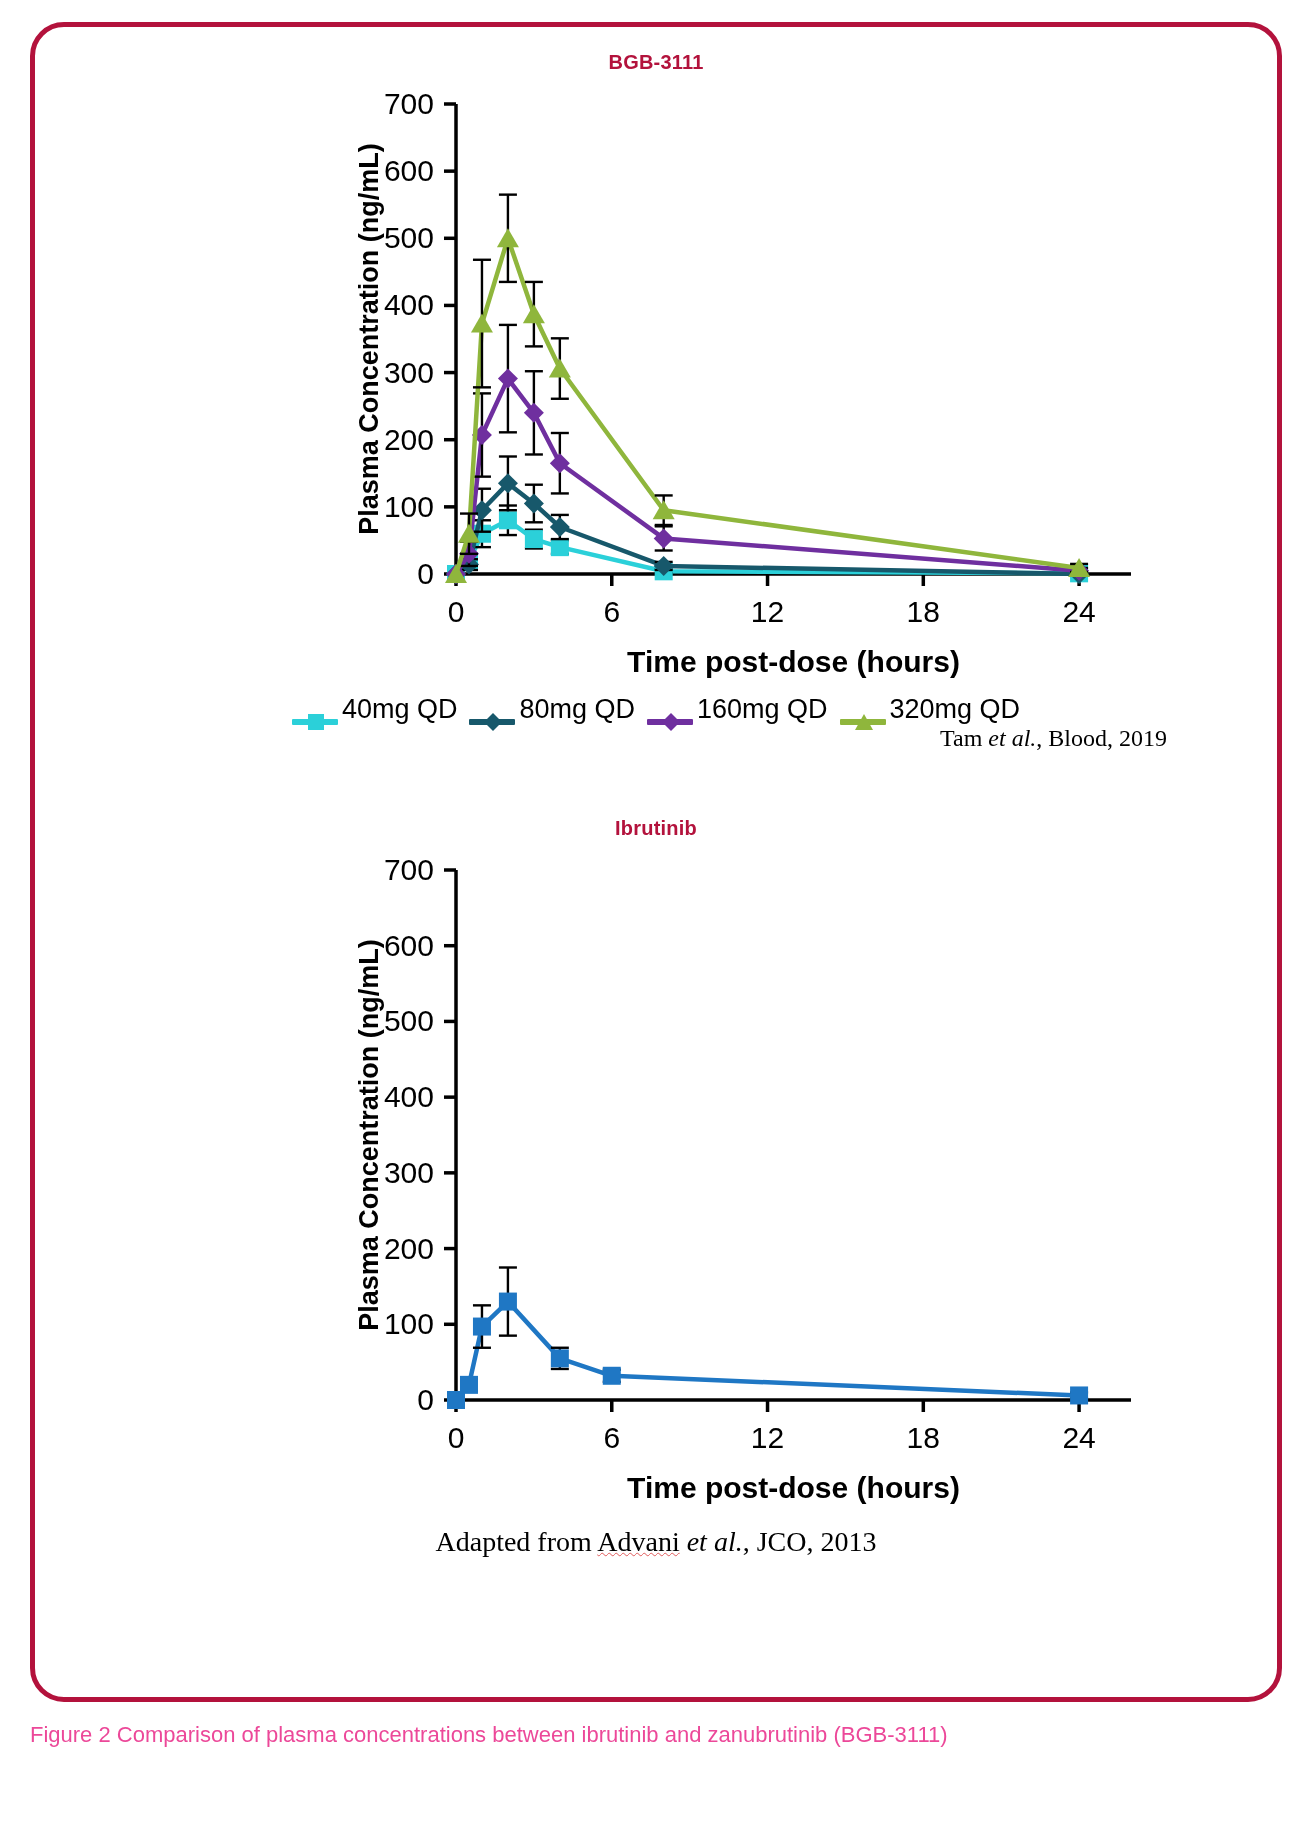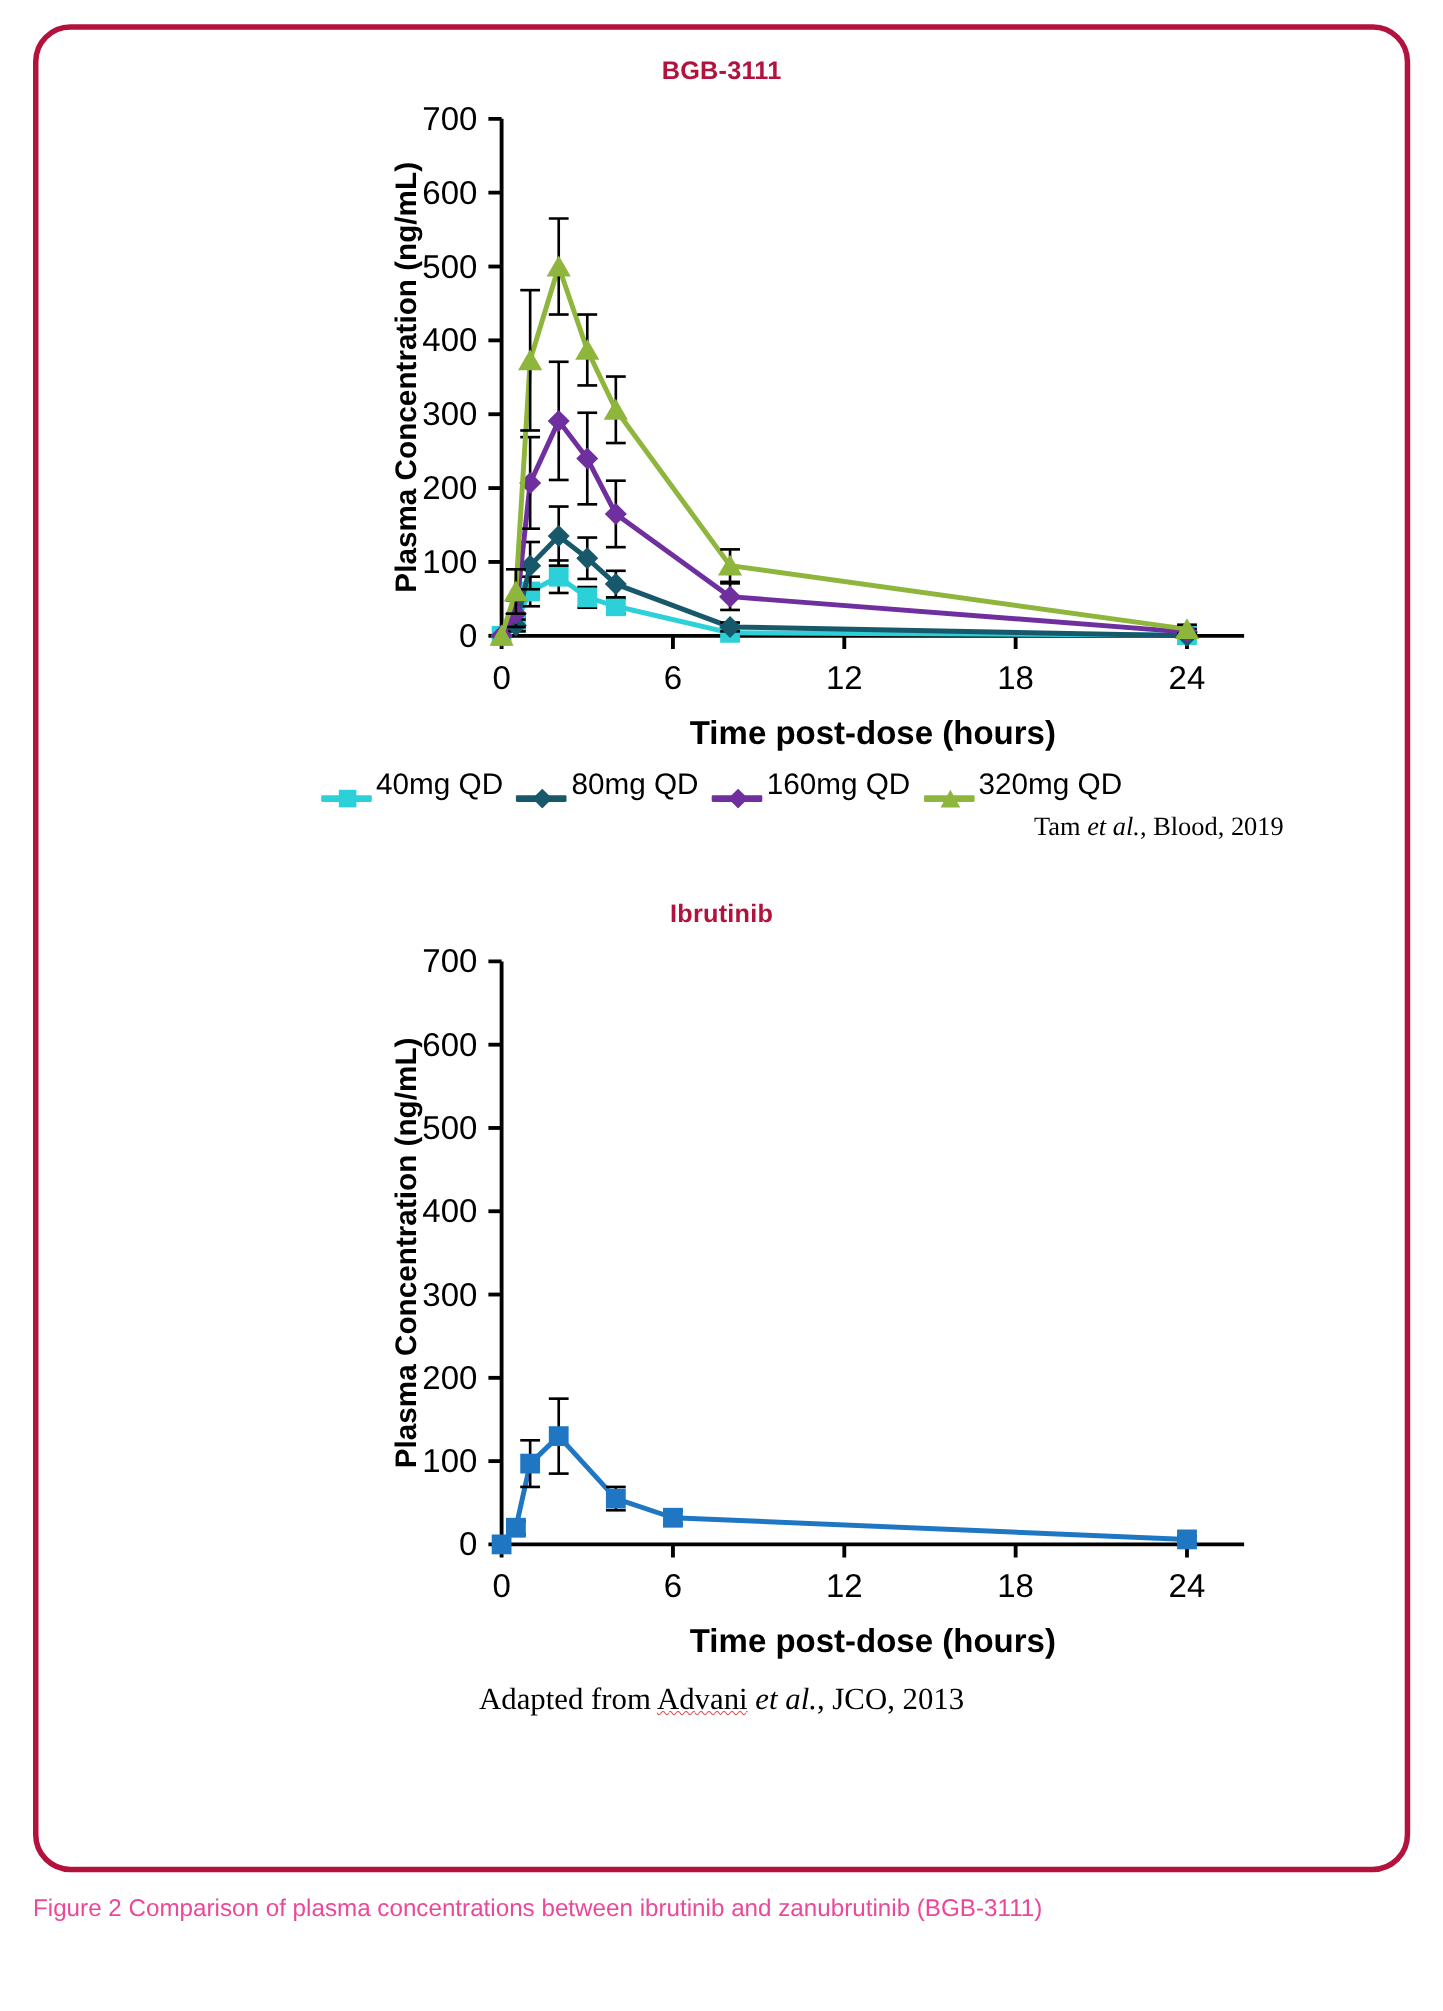--- a/index.html
+++ b/index.html
@@ -1,30 +1,30 @@
 <!DOCTYPE html>
 <html><head>
 <meta charset="utf-8">
 <style>
   html,body{margin:0;padding:0;background:#ffffff;}
   body{width:1312px;height:1828px;font-family:"Liberation Sans", sans-serif;color:#000;}
   .page{position:relative;width:1312px;height:1828px;box-sizing:border-box;}
   .card{position:absolute;left:30px;top:22px;width:1252px;height:1680px;
         border:5px solid #b3123c;border-radius:34px;background:#fff;box-sizing:border-box;}
   .panel{position:absolute;left:0;width:100%;}
-  .panel-title{text-align:center;font-size:23px;font-weight:bold;color:#b3123c;letter-spacing:.2px;}
+  .panel-title{text-align:center;font-size:20px;font-weight:bold;color:#b3123c;letter-spacing:.2px;}
   .chart-wrap{position:relative;margin:0 auto;}
   svg{display:block;}
   .legend{display:flex;justify-content:center;align-items:center;gap:0px;font-size:27px;}
   .legend-item{display:flex;align-items:flex-end;gap:4px;margin:0 6px;}
   .legend-line{display:inline-block;position:relative;width:46px;height:6px;}
   .legend-line i{position:absolute;left:0;top:0;width:46px;height:6px;border-radius:1px;}
   .legend-mark{position:absolute;left:15px;top:-6px;width:18px;height:18px;}
   .legend-label{font-size:27px;}
-  .credit{text-align:right;font-size:24px;padding-right:110px;margin-top:10px;font-family:"Liberation Serif", serif;}
+  .credit{text-align:right;font-size:24px;padding-right:110px;font-family:"Liberation Serif", serif;}
   .credit2{text-align:center;font-size:28px;margin-top:6px;font-family:"Liberation Serif", serif;}
   .underline-wavy{text-decoration:underline;text-decoration-style:wavy;text-decoration-color:#e05b5b;text-decoration-thickness:1px;}
   .caption{position:absolute;left:30px;top:1722px;width:1252px;font-size:22px;color:#ec4899;}
   .ital{font-style:italic;}
 </style>
 </head>
 <body>
 
 <div class="page">
 

